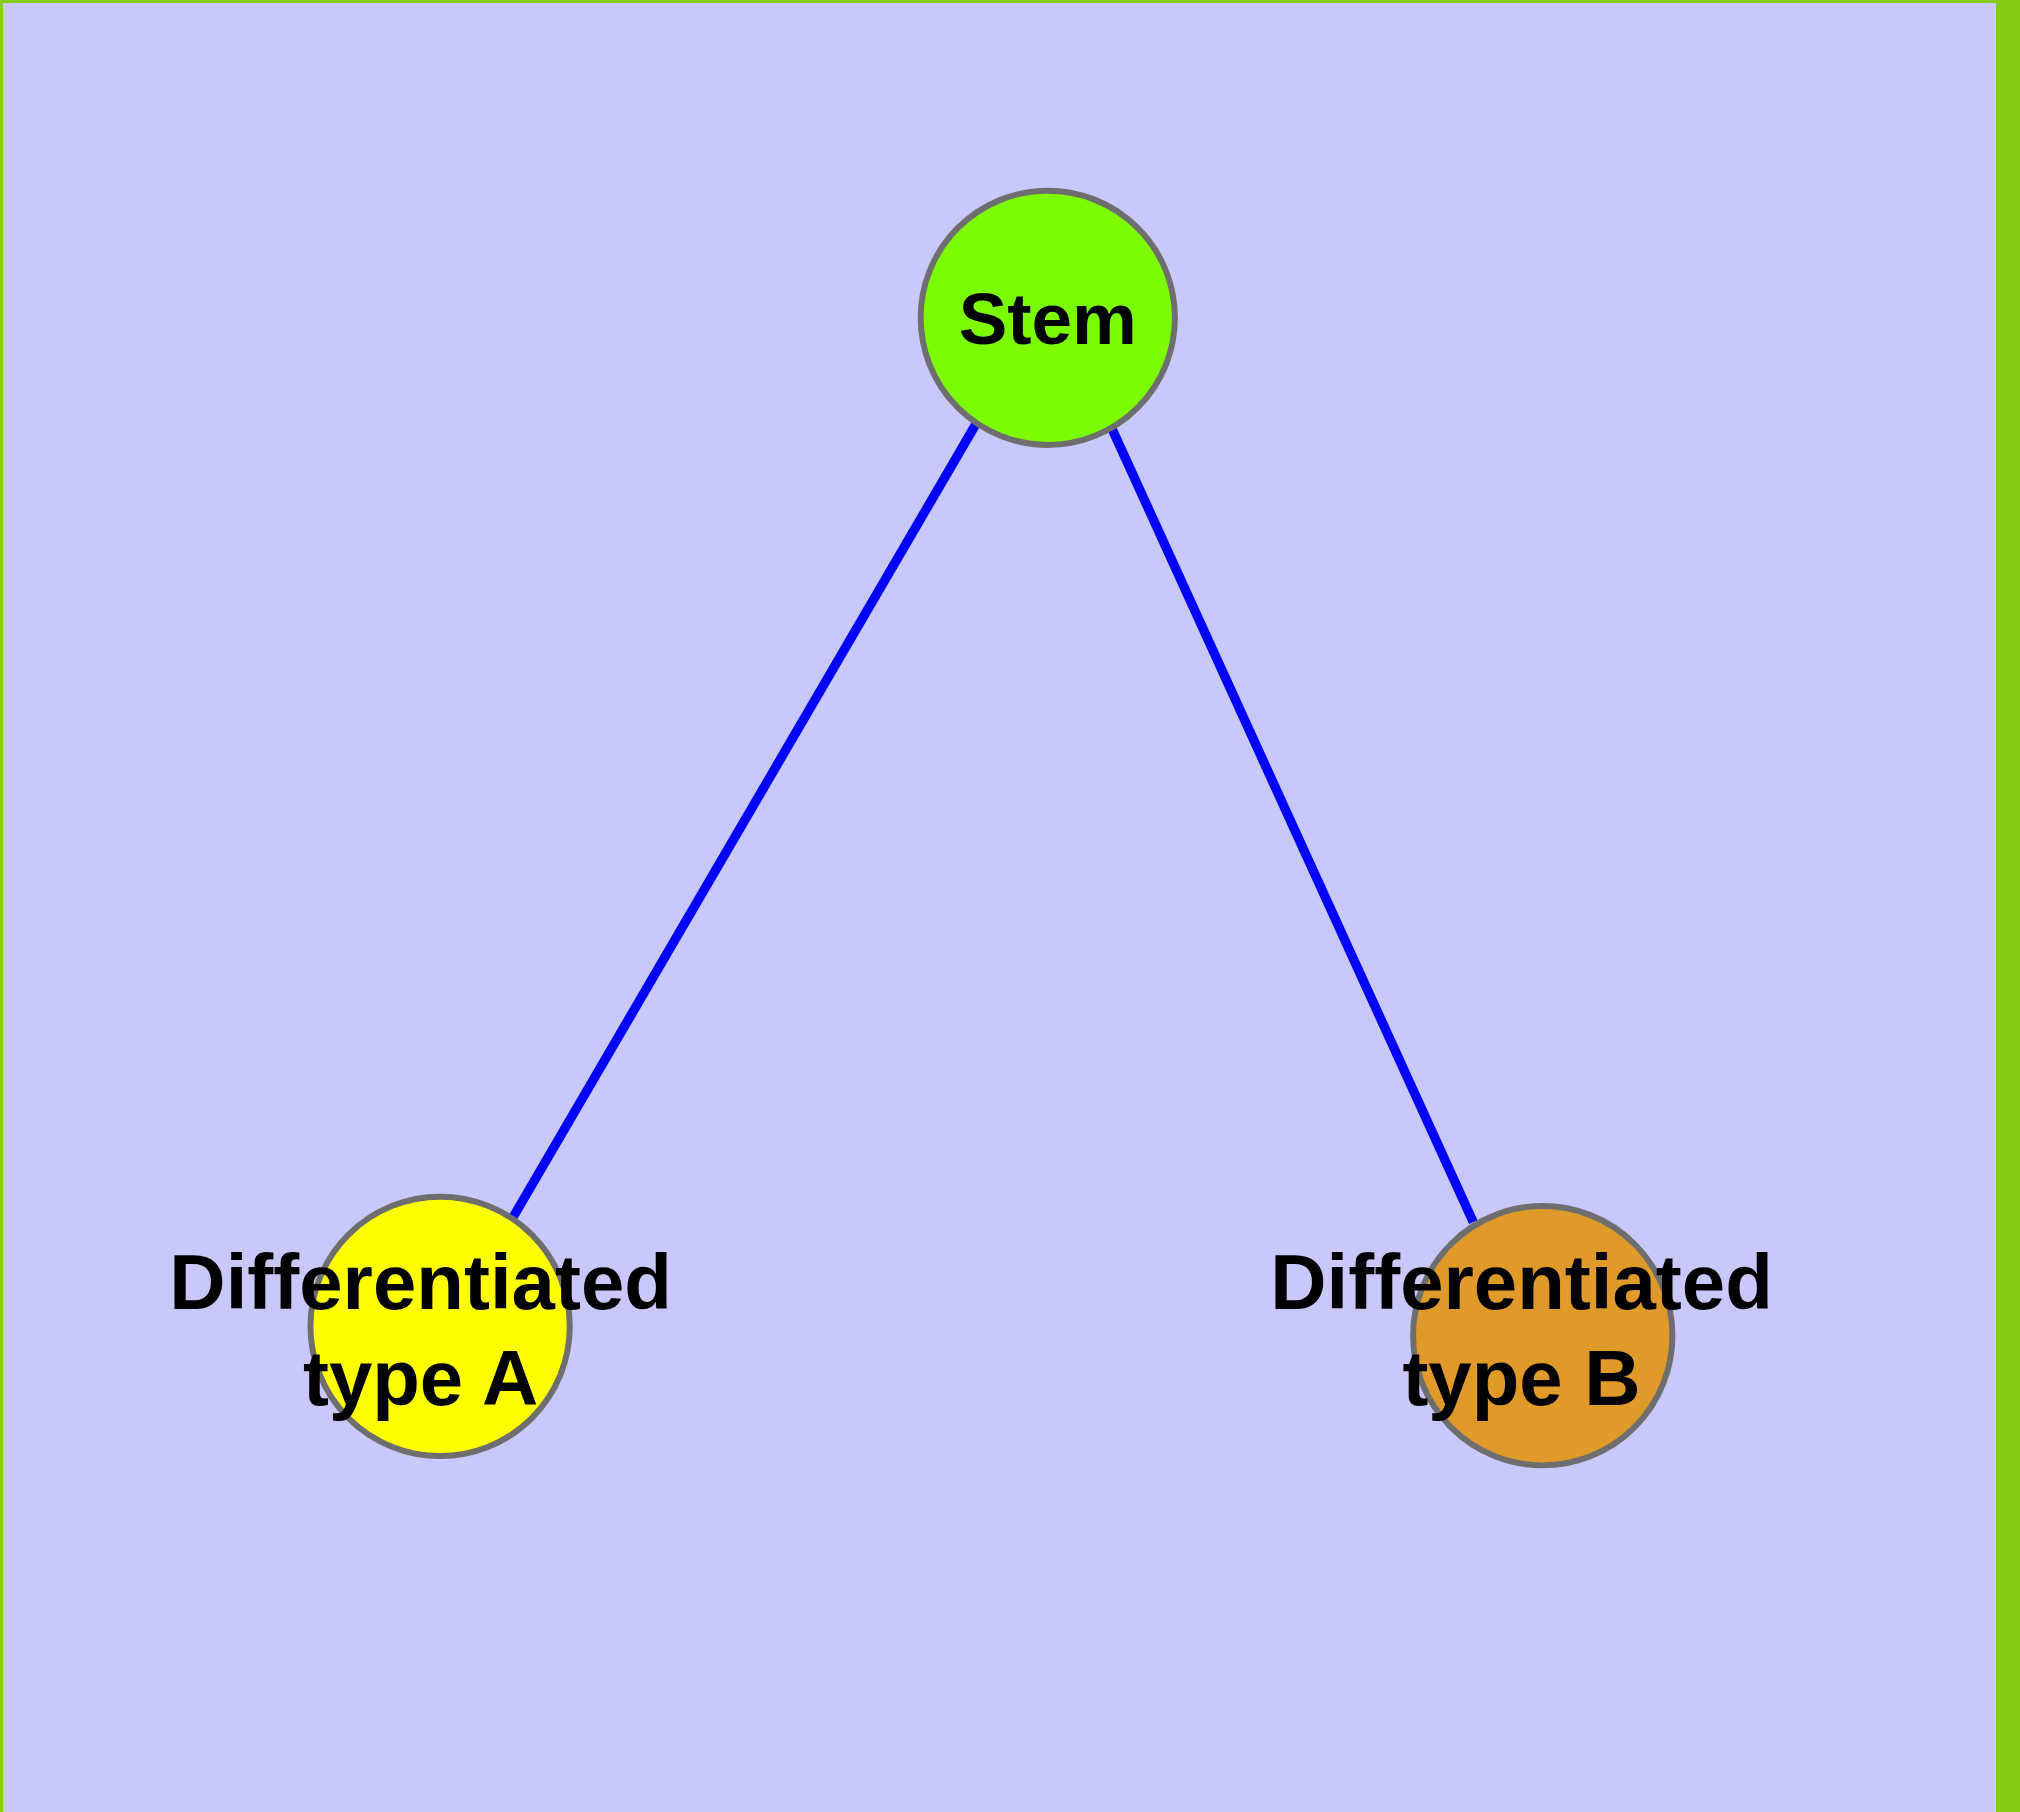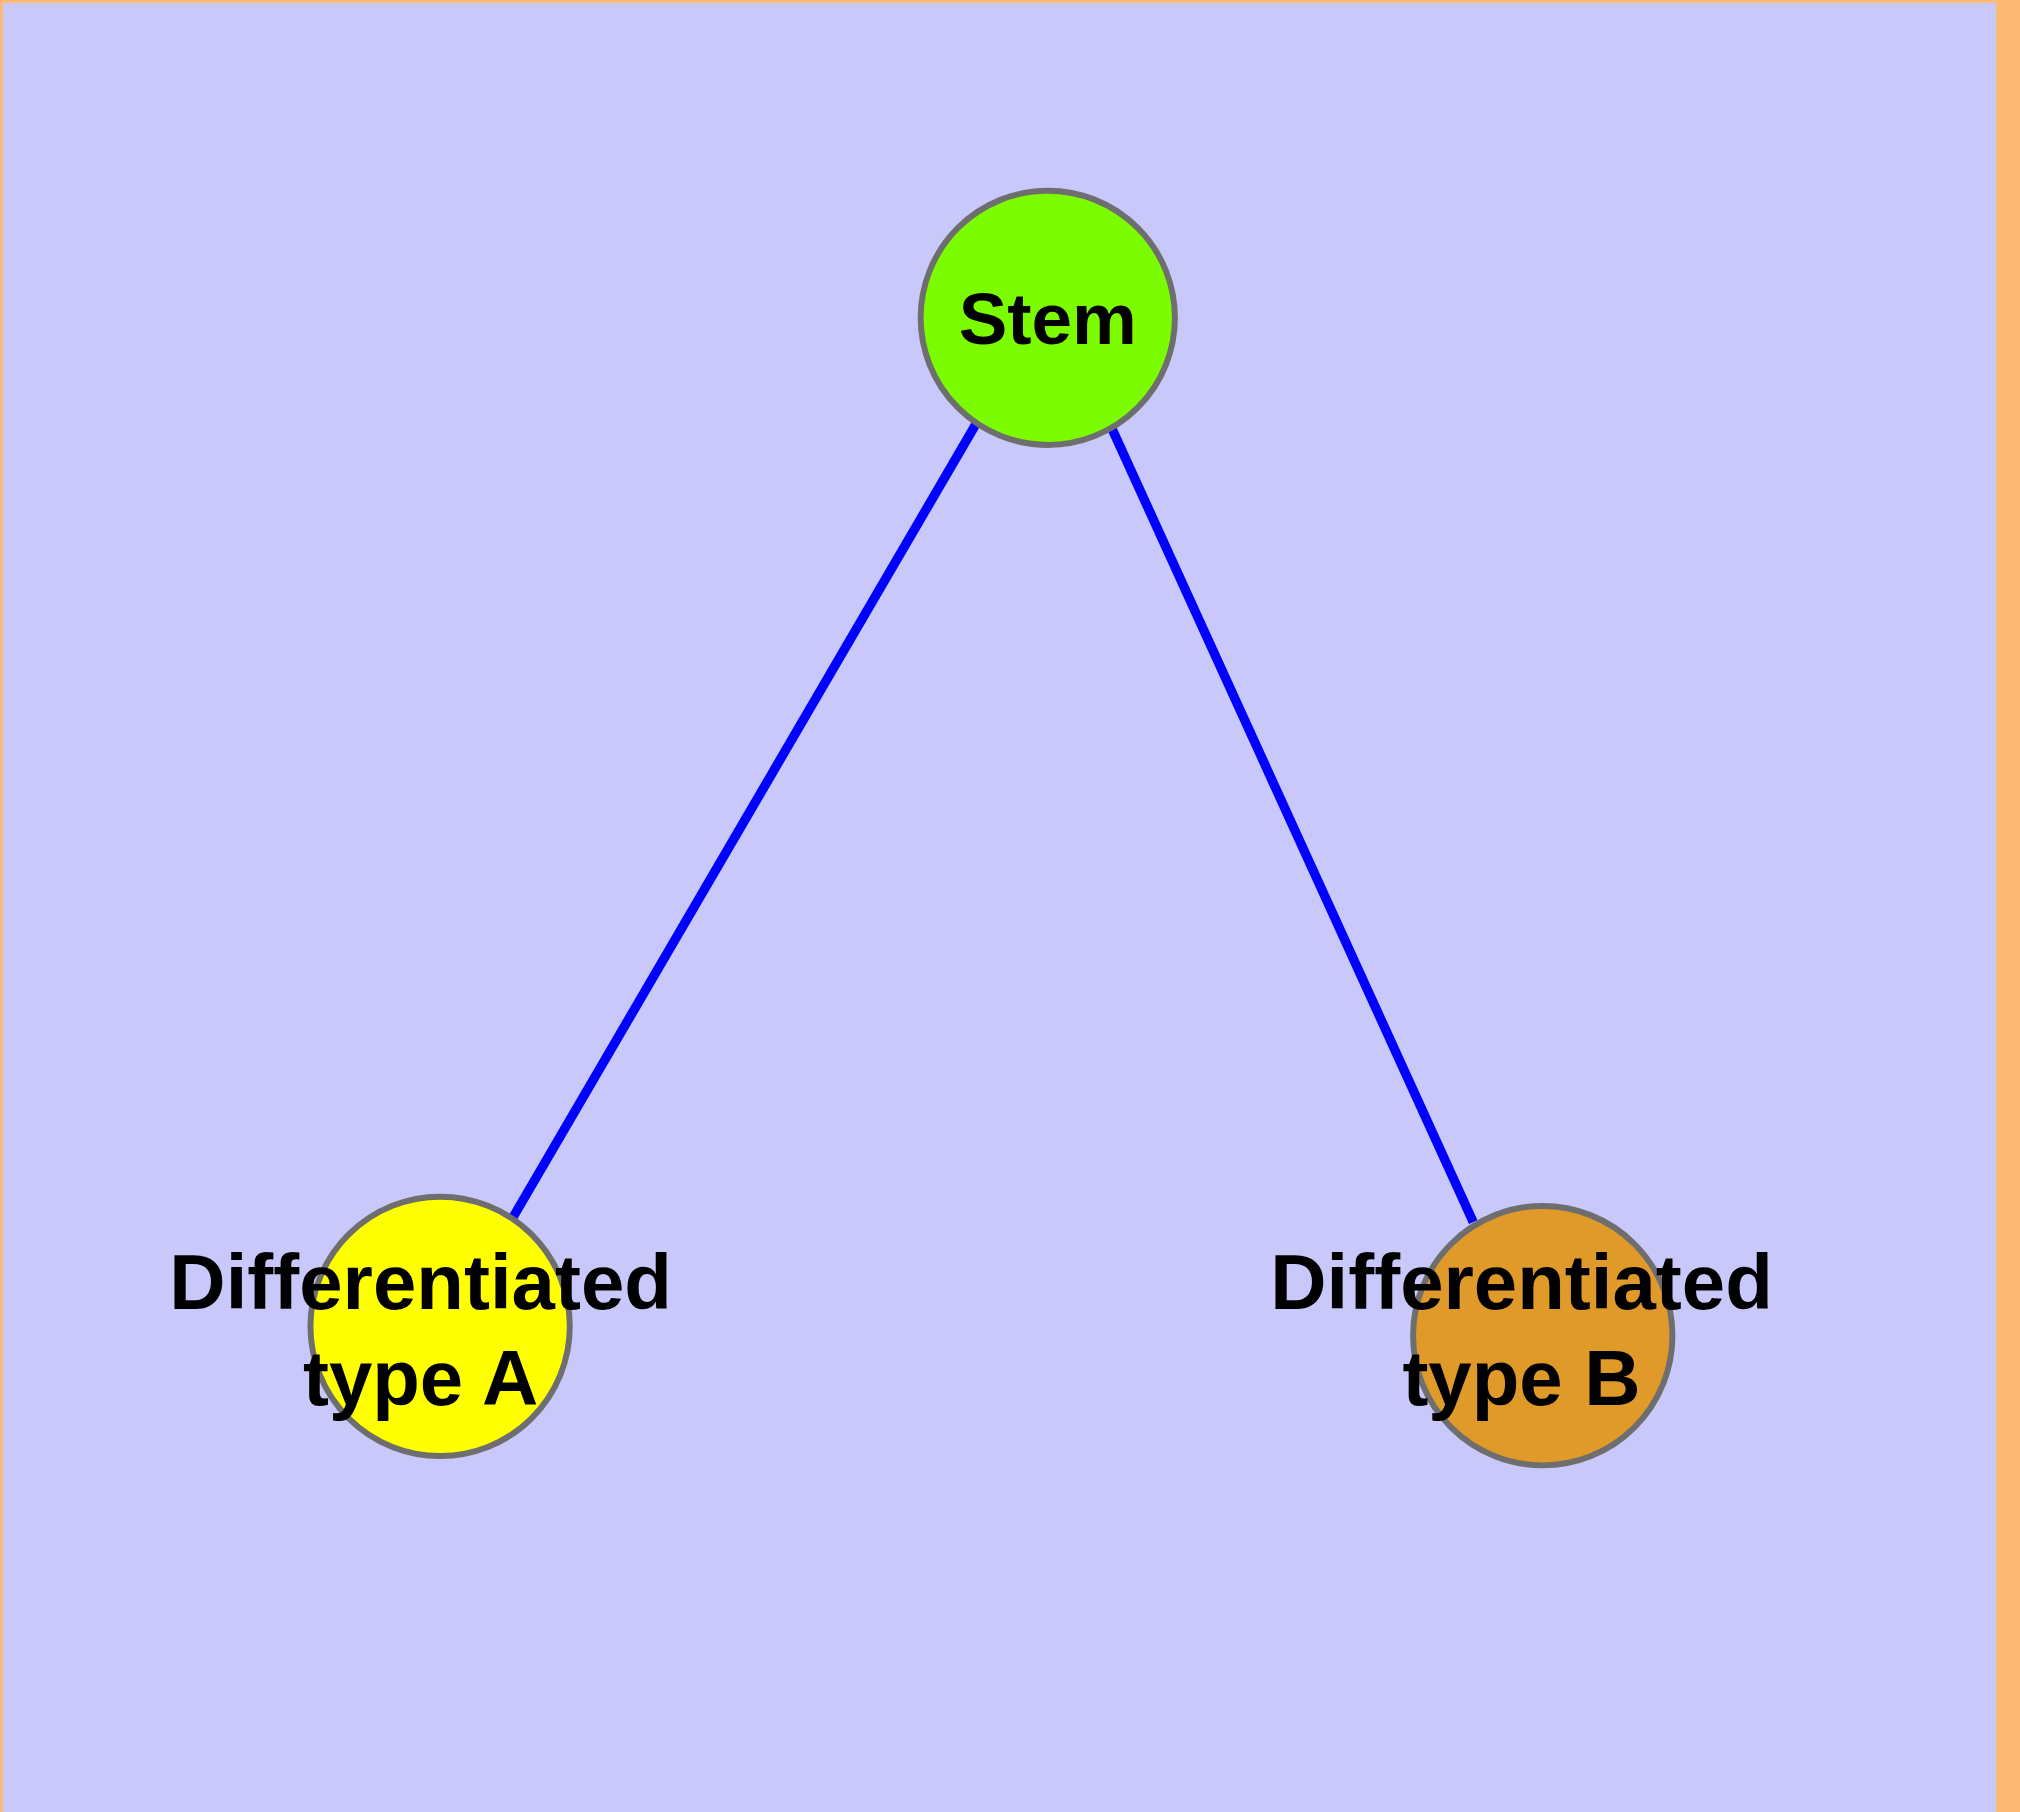--- a/index.html
+++ b/index.html
@@ -10,21 +10,21 @@
   body {
     width: 2021px;
     height: 1812px;
     overflow: hidden;
     font-family: "Liberation Sans", sans-serif;
   }
   #canvas {
     position: relative;
     width: 2021px;
     height: 1812px;
-    background: #fdba74;
+    background: #84cc16;
   }
   #plot-area {
     position: absolute;
     left: 3.4px;
     top: 3.4px;
     width: 1993px;
     height: 1809px;
     background: #c8c8fa;
   }
   #graph-svg {

